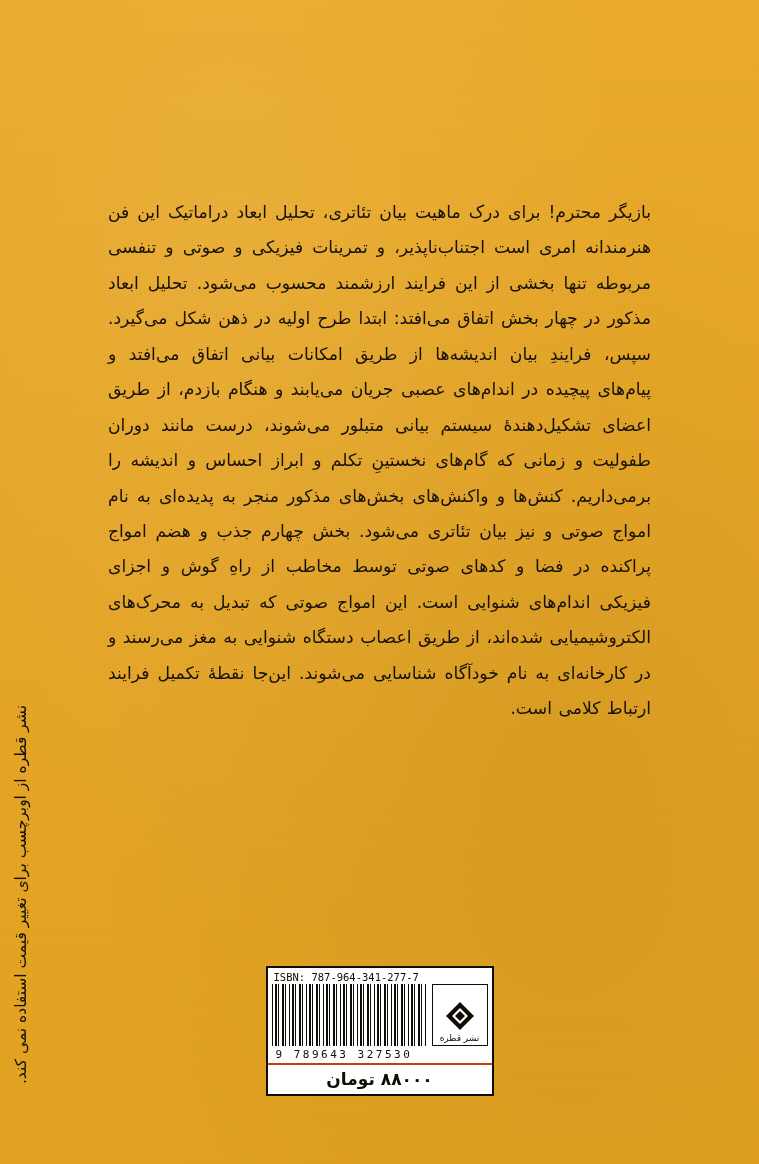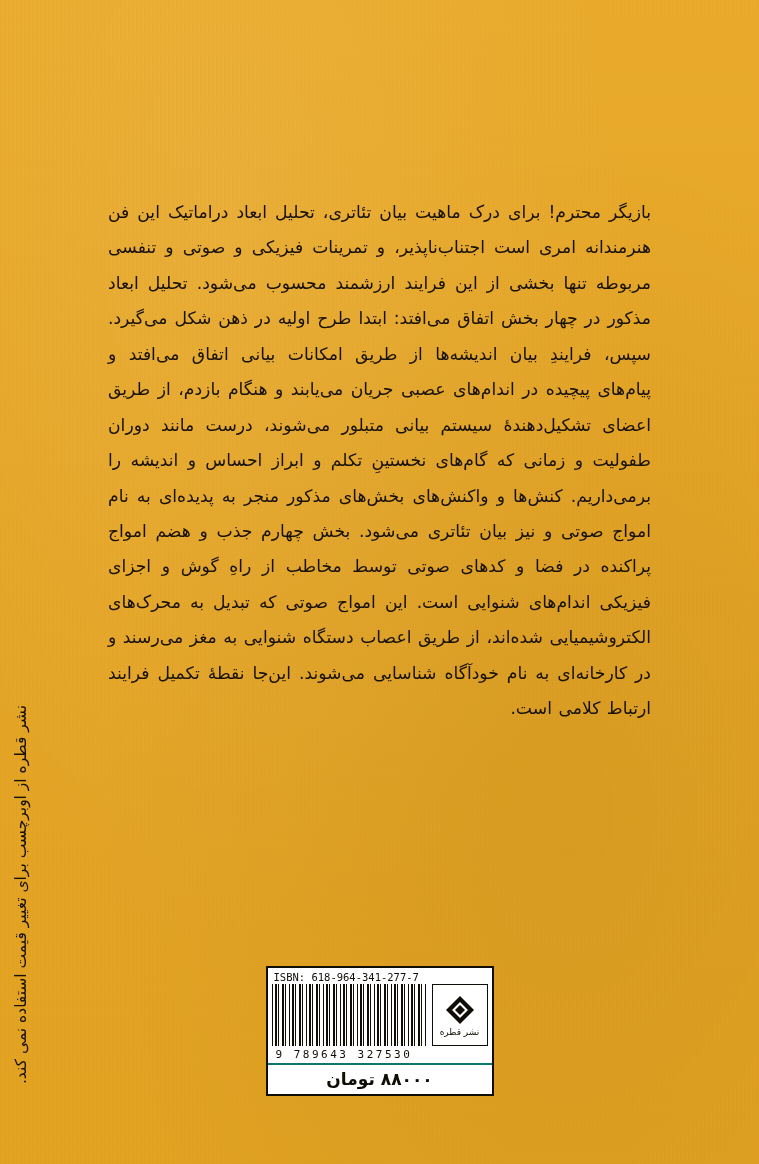--- a/index.html
+++ b/index.html
@@ -116,21 +116,21 @@
         #100c06 10px, #100c06 12px, #fff 12px, #fff 13px,
         #100c06 13px, #100c06 14px, #fff 14px, #fff 17px);
   }
   .logo-box {
     flex: 0 0 56px;
     margin-left: 4px;
     border: 1.5px solid #100c06;
     display: flex;
     flex-direction: column;
     align-items: center;
-    justify-content: center;
+    justify-content: flex-end;
     padding: 3px 0 2px 0;
     box-sizing: border-box;
   }
   .logo-diamond {
     width: 30px;
     height: 30px;
     position: relative;
   }
   .logo-diamond svg { display: block; }
   .logo-caption {
@@ -144,21 +144,21 @@
     direction: ltr;
     font-family: "DejaVu Sans Mono", monospace;
     font-size: 11px;
     color: #100c06;
     padding: 0 8px 2px 8px;
     letter-spacing: 2.5px;
     display: flex;
     justify-content: flex-start;
   }
   .price-row {
-    border-top: 2px solid #0f766e;
+    border-top: 2px solid #c2410c;
     text-align: center;
     padding: 4px 0 5px 0;
     font-size: 17px;
     font-weight: bold;
     color: #100c06;
     direction: rtl;
     font-family: "DejaVu Sans", sans-serif;
   }
 </style>
 </head>
@@ -170,21 +170,21 @@
   <div class="blurb">
     <p>بازیگر محترم! برای درک ماهیت بیان تئاتری، تحلیل ابعاد دراماتیک این فن هنرمندانه امری است اجتناب‌ناپذیر، و تمرینات فیزیکی و صوتی و تنفسی مربوطه تنها بخشی از این فرایند ارزشمند محسوب می‌شود. تحلیل ابعاد مذکور در چهار بخش اتفاق می‌افتد: ابتدا طرح اولیه در ذهن شکل می‌گیرد. سپس، فرایندِ بیان اندیشه‌ها از طریق امکانات بیانی اتفاق می‌افتد و پیام‌های پیچیده در اندام‌های عصبی جریان می‌یابند و هنگام بازدم، از طریق اعضای تشکیل‌دهندۀ سیستم بیانی متبلور می‌شوند، درست مانند دوران طفولیت و زمانی که گام‌های نخستینِ تکلم و ابراز احساس و اندیشه را برمی‌داریم. کنش‌ها و واکنش‌های بخش‌های مذکور منجر به پدیده‌ای به نام امواج صوتی و نیز بیان تئاتری می‌شود. بخش چهارم جذب و هضم امواج پراکنده در فضا و کدهای صوتی توسط مخاطب از راهِ گوش و اجزای فیزیکی اندام‌های شنوایی است. این امواج صوتی که تبدیل به محرک‌های الکتروشیمیایی شده‌اند، از طریق اعصاب دستگاه شنوایی به مغز می‌رسند و در کارخانه‌ای به نام خودآگاه شناسایی می‌شوند. این‌جا نقطۀ تکمیل فرایند ارتباط کلامی است.</p>
   </div>
 
   <div class="side-note-wrap">
     <div class="side-note-inner">نشر قطره از اوبرچسب برای تغییر قیمت استفاده نمی کند.</div>
   </div>
 
   <div class="barcode-block">
     <div class="isbn-row">
-      <span class="isbn-text">ISBN: 618-964-341-277-7</span>
+      <span class="isbn-text">ISBN: 787-964-341-277-7</span>
     </div>
     <div class="barcode-main">
       <div class="bars"></div>
       <div class="logo-box">
         <div class="logo-diamond">
           <svg width="30" height="30" viewBox="0 0 30 30">
             <polygon points="15,1 29,15 15,29 1,15" fill="#100c06"></polygon>
             <path d="M15 7 L23 15 L15 23 L7 15 Z" fill="#ffffff"></path>
             <path d="M15 10 L20 15 L15 20 L10 15 Z" fill="#100c06"></path>
           </svg>

